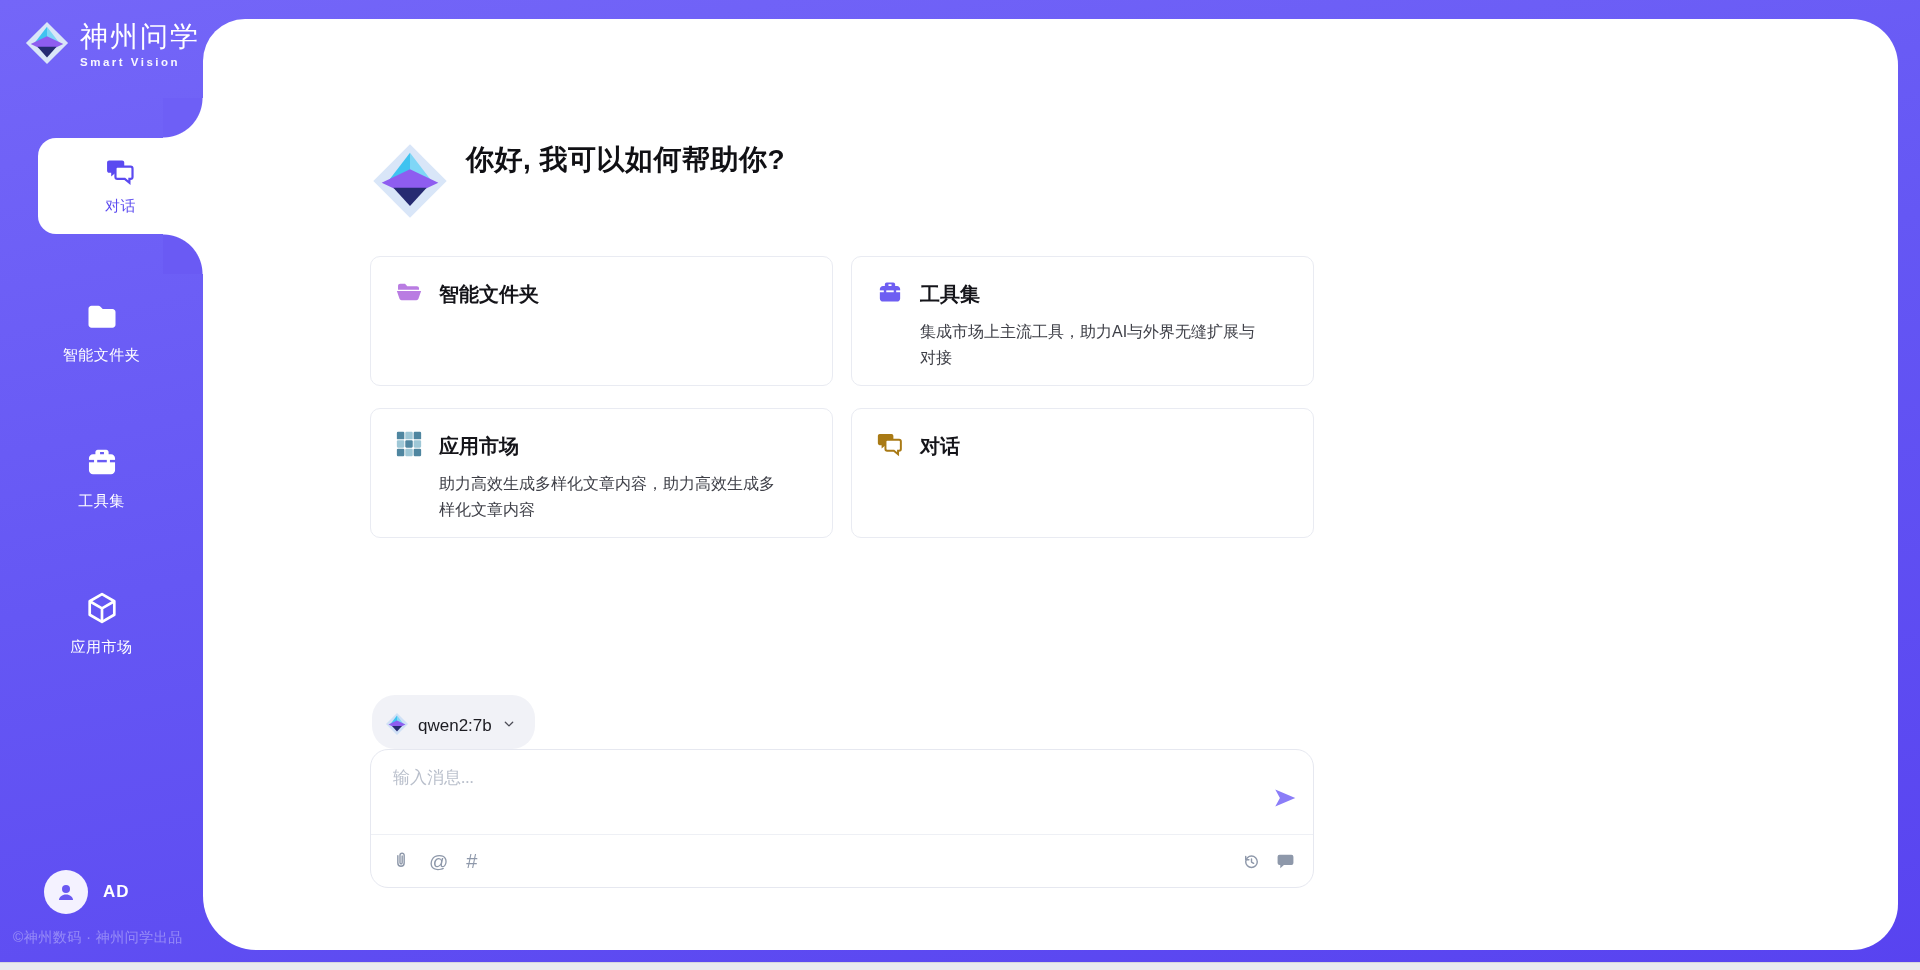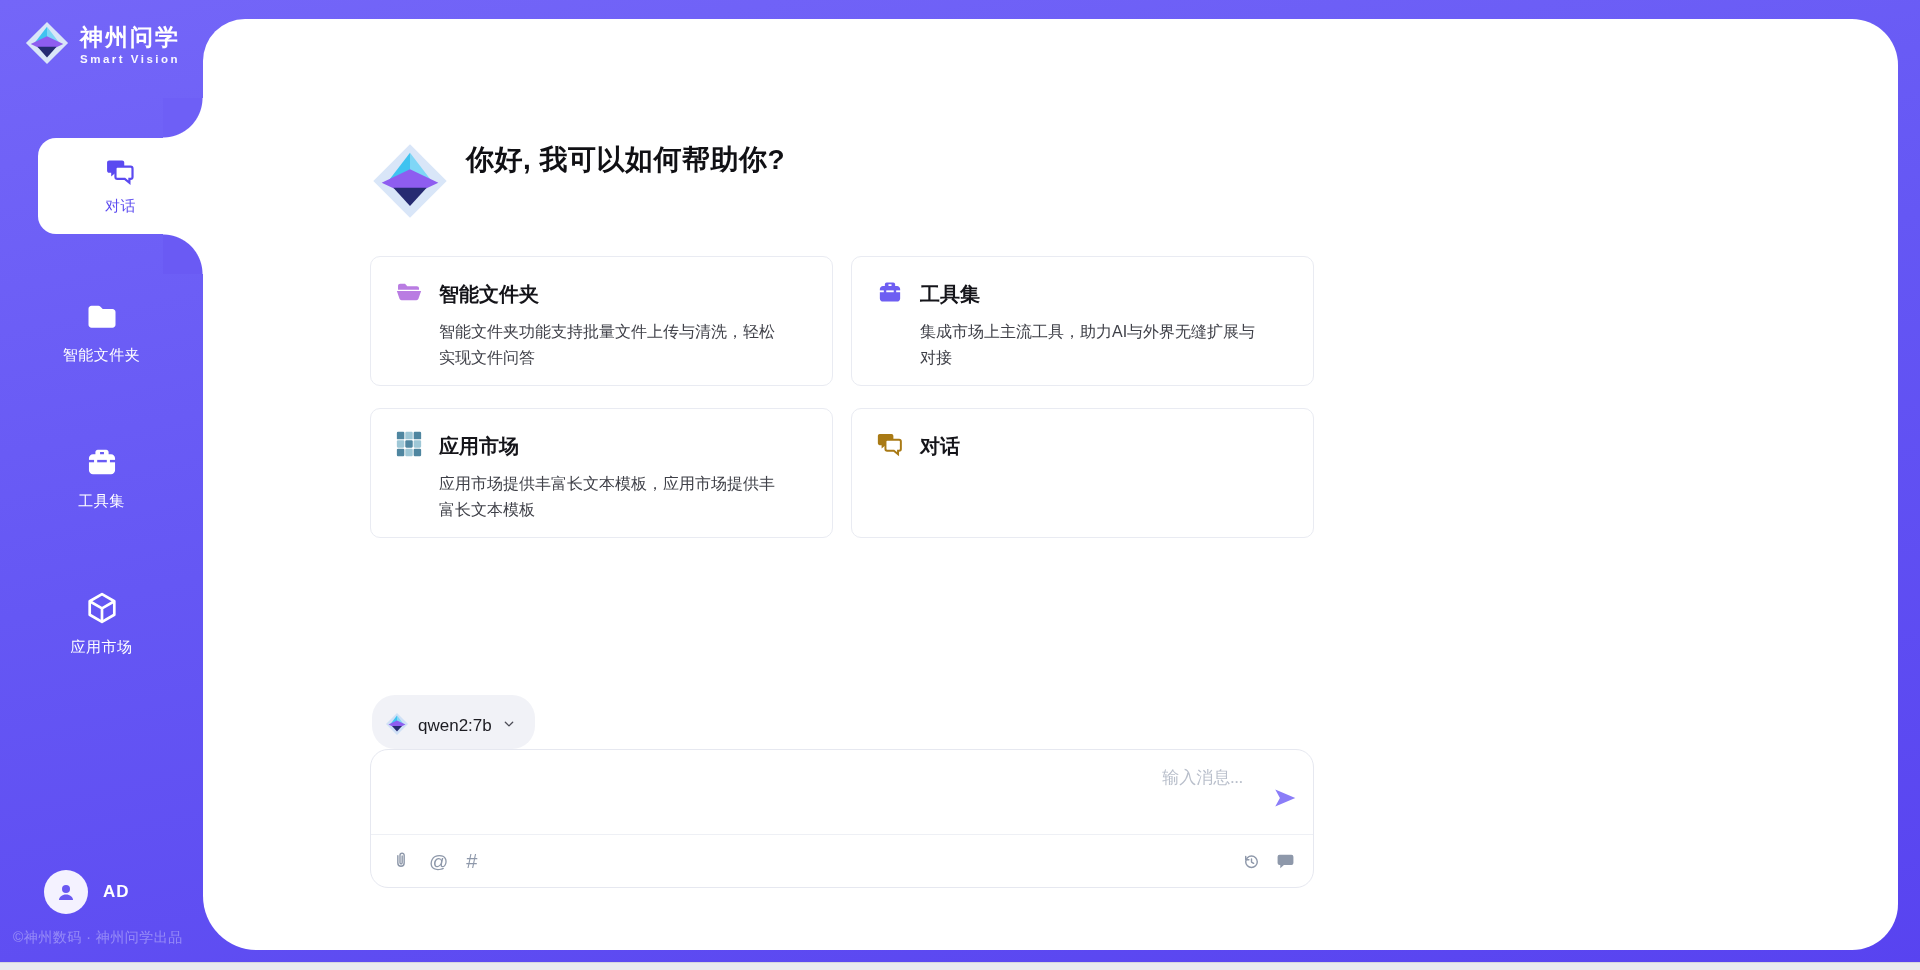--- a/index.html
+++ b/index.html
@@ -7,21 +7,21 @@
   .stage{position:relative;width:1920px;height:970px;overflow:hidden;
     background:linear-gradient(168deg,#7466f8 0%,#6557f4 45%,#5843f0 100%);}
   
   .main-panel{position:absolute;left:203px;top:19px;width:1695px;height:931px;
     background:#ffffff;border-radius:42px 46px 46px 54px;}
   .bottom-strip{position:absolute;left:0;right:0;bottom:0;height:7px;background:#e9eaef;border-top:1px solid #d5d6de;}
   
   .sidebar{position:absolute;left:0;top:0;width:203px;height:100%;}
   .logo{position:absolute;left:24px;top:20px;display:flex;align-items:center;gap:10px;}
   .logo-text{display:flex;flex-direction:column;}
-  .logo-name{font-size:23px;font-weight:700;color:#fff;letter-spacing:2px;line-height:1.1;}
+  .logo-name{font-size:28px;font-weight:400;color:#fff;letter-spacing:2px;line-height:1.1;}
   .logo-sub{font-size:11.5px;font-weight:700;color:rgba(255,255,255,.95);letter-spacing:2.5px;margin-top:3px;}
   .tab-active{position:absolute;left:38px;top:138px;width:165px;height:96px;background:#fff;
     border-radius:18px 0 0 18px;display:flex;flex-direction:column;align-items:center;justify-content:center;
     gap:6px;color:#5b4af0;cursor:pointer;}
   .tab-active .nav-label{color:#5b4af0;}
   .fillet-top{position:absolute;left:163px;top:98px;width:40px;height:40px;
     background:radial-gradient(circle at 0 0,#6e5ff6 0 39px,#ffffff 40px);}
   .fillet-bottom{position:absolute;left:163px;top:234px;width:40px;height:40px;
     background:radial-gradient(circle at 0 100%,#6a5af4 0 39px,#ffffff 40px);}
   .nav-item{position:absolute;left:0;width:203px;display:flex;flex-direction:column;align-items:center;gap:8px;
@@ -41,21 +41,21 @@
     padding:21px 24px;cursor:pointer;}
   .card-head{display:flex;align-items:center;gap:16px;}
   .card-title{font-size:20px;font-weight:700;color:#141419;}
   .card-desc{width:348px;margin:9px 0 0 44px;font-size:16px;line-height:26px;color:#3f4048;}
   .model-pill{position:absolute;left:2px;top:695px;display:inline-flex;align-items:center;gap:9px;height:46px;
     padding:8px 18px 0 13px;border-radius:23px;background:#f1f2f7;cursor:pointer;}
   .model-name{font-size:17px;color:#1c1c22;}
   .composer{position:absolute;left:0;top:749px;width:944px;height:139px;box-sizing:border-box;background:#fff;
     border:1.5px solid #e6e8f0;border-radius:18px;}
   .composer textarea{position:absolute;left:20px;top:14px;width:850px;height:60px;border:none;outline:none;resize:none;
-    font-family:Liberation Serif, serif;font-size:17px;color:#222;background:transparent;text-align:right;}
+    font-family:Liberation Serif, serif;font-size:17px;color:#222;background:transparent;}
   .composer textarea::placeholder{color:#b9bfcb;}
   .send-btn{position:absolute;right:15px;top:35px;width:26px;height:26px;cursor:pointer;background:none;border:none;padding:0;}
   .composer-divider{position:absolute;left:0;right:0;top:84px;height:1px;background:#eef0f5;}
   .composer-toolbar{position:absolute;left:20px;right:18px;top:85px;height:52px;display:flex;align-items:center;gap:18px;}
   .tool-btn{display:flex;align-items:center;justify-content:center;background:none;border:none;padding:0;cursor:pointer;
     color:#8e98aa;font-family:inherit;}
   .glyph-at{font-size:19px;line-height:1;}
   .glyph-hash{font-size:20px;line-height:1;font-weight:500;}
   .toolbar-right{margin-left:auto;display:flex;align-items:center;gap:15px;}
 </style>
@@ -168,21 +168,20 @@
       <div class="card">
         <div class="card-head">
           <span>
             <svg width="28" height="28" viewBox="0 0 24 24" fill="#b97ce2">
               <path d="M2.6 6.8c0-1 .8-1.8 1.8-1.8h4.2l1.9 2h8.3c1 0 1.8.8 1.8 1.8v1.2H2.6V6.8z"></path>
               <path d="M1.6 11.2h20.8l-2.3 6.6c-.26.74-.96 1.2-1.74 1.2H5.6c-.78 0-1.48-.46-1.74-1.2L1.6 11.2z"></path>
             </svg>
           </span>
           <span class="card-title">智能文件夹</span>
         </div>
-        <div class="card-desc">智能文件夹功能支持批量文件上传与清洗，轻松实现文件问答</div>
       </div>
 
       <div class="card">
         <div class="card-head">
           <span>
             <svg width="28" height="28" viewBox="0 0 24 24">
               <defs>
                   <mask id="tbm2">
                     <rect width="24" height="24" fill="#fff"></rect>
                     <rect x="2" y="10.6" width="20" height="1.6" fill="#000"></rect>
@@ -210,21 +209,21 @@
               <rect x="1.6" y="8.8" width="6.4" height="6.4" rx="1" fill="#9ec7d6"></rect>
               <rect x="8.8" y="8.8" width="6.4" height="6.4" rx="1" fill="#4f86a0"></rect>
               <rect x="16" y="8.8" width="6.4" height="6.4" rx="1" fill="#9ec7d6"></rect>
               <rect x="1.6" y="16" width="6.4" height="6.4" rx="1" fill="#4f86a0"></rect>
               <rect x="8.8" y="16" width="6.4" height="6.4" rx="1" fill="#9ec7d6"></rect>
               <rect x="16" y="16" width="6.4" height="6.4" rx="1" fill="#4f86a0"></rect>
             </svg>
           </span>
           <span class="card-title">应用市场</span>
         </div>
-        <div class="card-desc">应用市场提供丰富长文本模板，应用市场提供丰富长文本模板</div>
+        <div class="card-desc">助力高效生成多样化文章内容，助力高效生成多样化文章内容</div>
       </div>
 
       <div class="card">
         <div class="card-head">
           <span>
             <svg width="28" height="28" viewBox="0 0 24 24">
               <path fill="#a97a15" d="M3.2 3.5h10.1c.9 0 1.6.7 1.6 1.6v6.3c0 .9-.7 1.6-1.6 1.6H8.2l-3.4 2.9v-2.9H3.2c-.9 0-1.6-.7-1.6-1.6V5.1c0-.9.7-1.6 1.6-1.6z"></path>
               <path fill="#ffffff" stroke="#a97a15" stroke-width="1.7" d="M9.6 8.3h10.2c.8 0 1.5.7 1.5 1.5v6.4c0 .8-.7 1.5-1.5 1.5h-.9v3l-3.6-3H9.6c-.8 0-1.5-.7-1.5-1.5V9.8c0-.8.7-1.5 1.5-1.5z"></path>
             </svg>
           </span>

